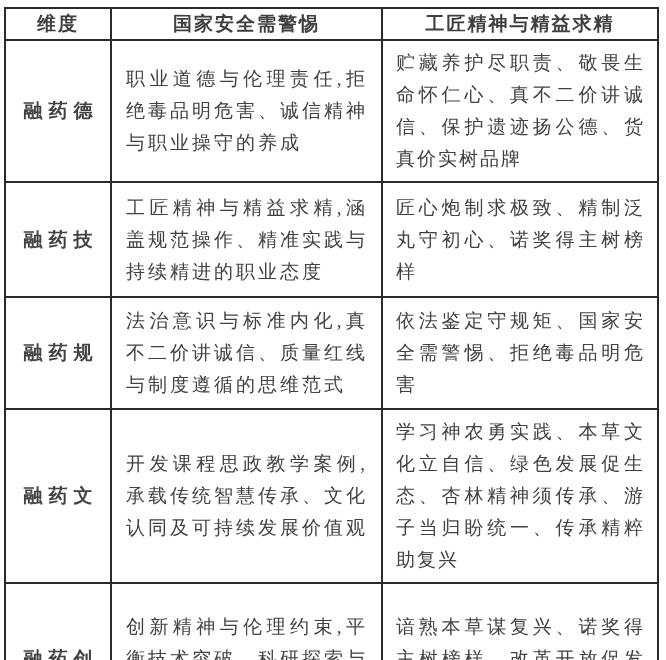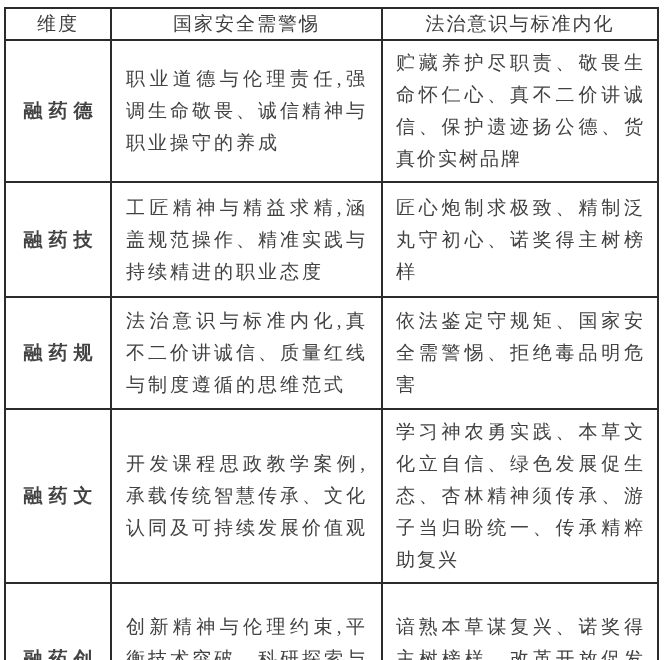--- a/index.html
+++ b/index.html
@@ -30,21 +30,21 @@
   .dim-table col.c1 { width: 106px; }
   .dim-table col.c2 { width: 271px; }
   .dim-table col.c3 { width: 276px; }
 
   .dim-table th, .dim-table td {
     border: 2px solid #2b2b2b;
     vertical-align: middle;
     box-sizing: border-box;
   }
   .dim-table th {
-    font-weight: normal;
+    font-weight: bold;
     font-size: 19px;
     letter-spacing: 2px;
     height: 32px;
     text-align: center;
     padding: 2px 4px;
     color: #3f3f3f;
   }
   .dim-table td {
     font-size: 19px;
     line-height: 32px;
@@ -82,27 +82,27 @@
   <table class="dim-table">
     <colgroup>
       <col class="c1">
         <col class="c2">
         <col class="c3">
     </colgroup>
     <thead>
       <tr class="header-row">
         <th>维度</th>
         <th>国家安全需警惕</th>
-        <th>法治意识与标准内化</th>
+        <th>工匠精神与精益求精</th>
       </tr>
     </thead>
     <tbody>
       <tr class="r1">
         <td class="cell-dim">融药德</td>
-        <td class="cell-goal">职业道德与伦理责任,强调生命敬畏、诚信精神与职业操守的养成</td>
+        <td class="cell-goal">职业道德与伦理责任,拒绝毒品明危害、诚信精神与职业操守的养成</td>
         <td class="cell-cases">贮藏养护尽职责、敬畏生命怀仁心、真不二价讲诚信、保护遗迹扬公德、货真价实树品牌</td>
       </tr>
       <tr class="r2">
         <td class="cell-dim">融药技</td>
         <td class="cell-goal">工匠精神与精益求精,涵盖规范操作、精准实践与持续精进的职业态度</td>
         <td class="cell-cases">匠心炮制求极致、精制泛丸守初心、诺奖得主树榜样</td>
       </tr>
       <tr class="r3">
         <td class="cell-dim">融药规</td>
         <td class="cell-goal">法治意识与标准内化,真不二价讲诚信、质量红线与制度遵循的思维范式</td>

